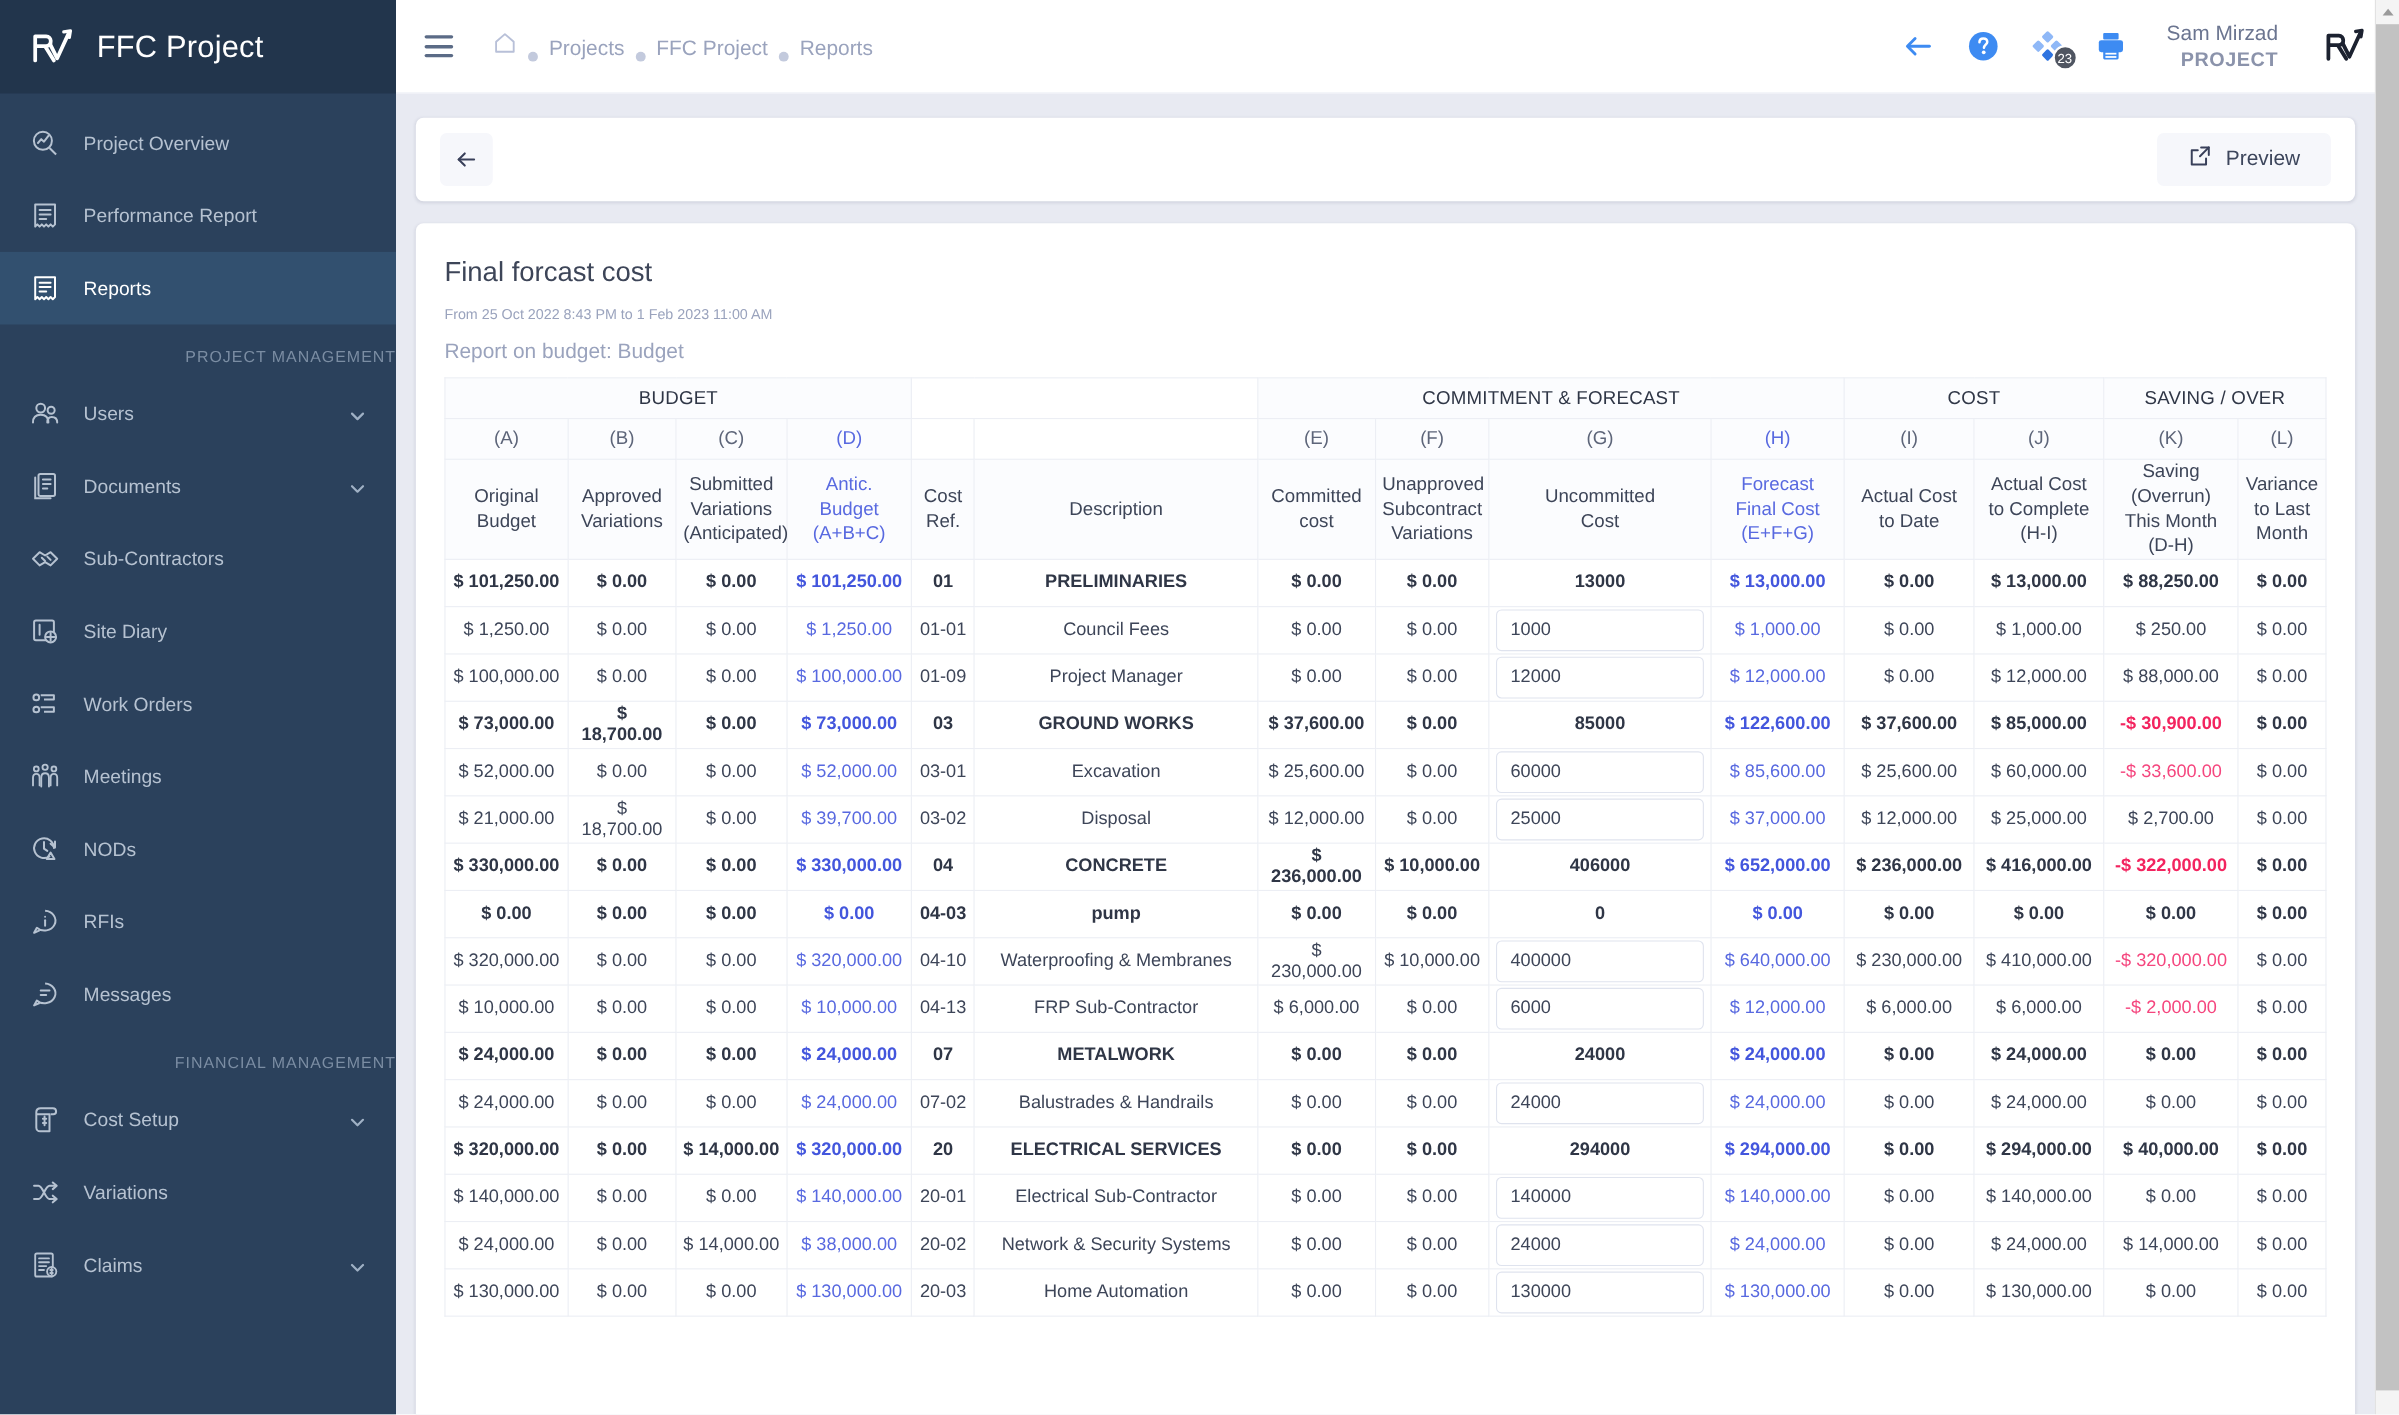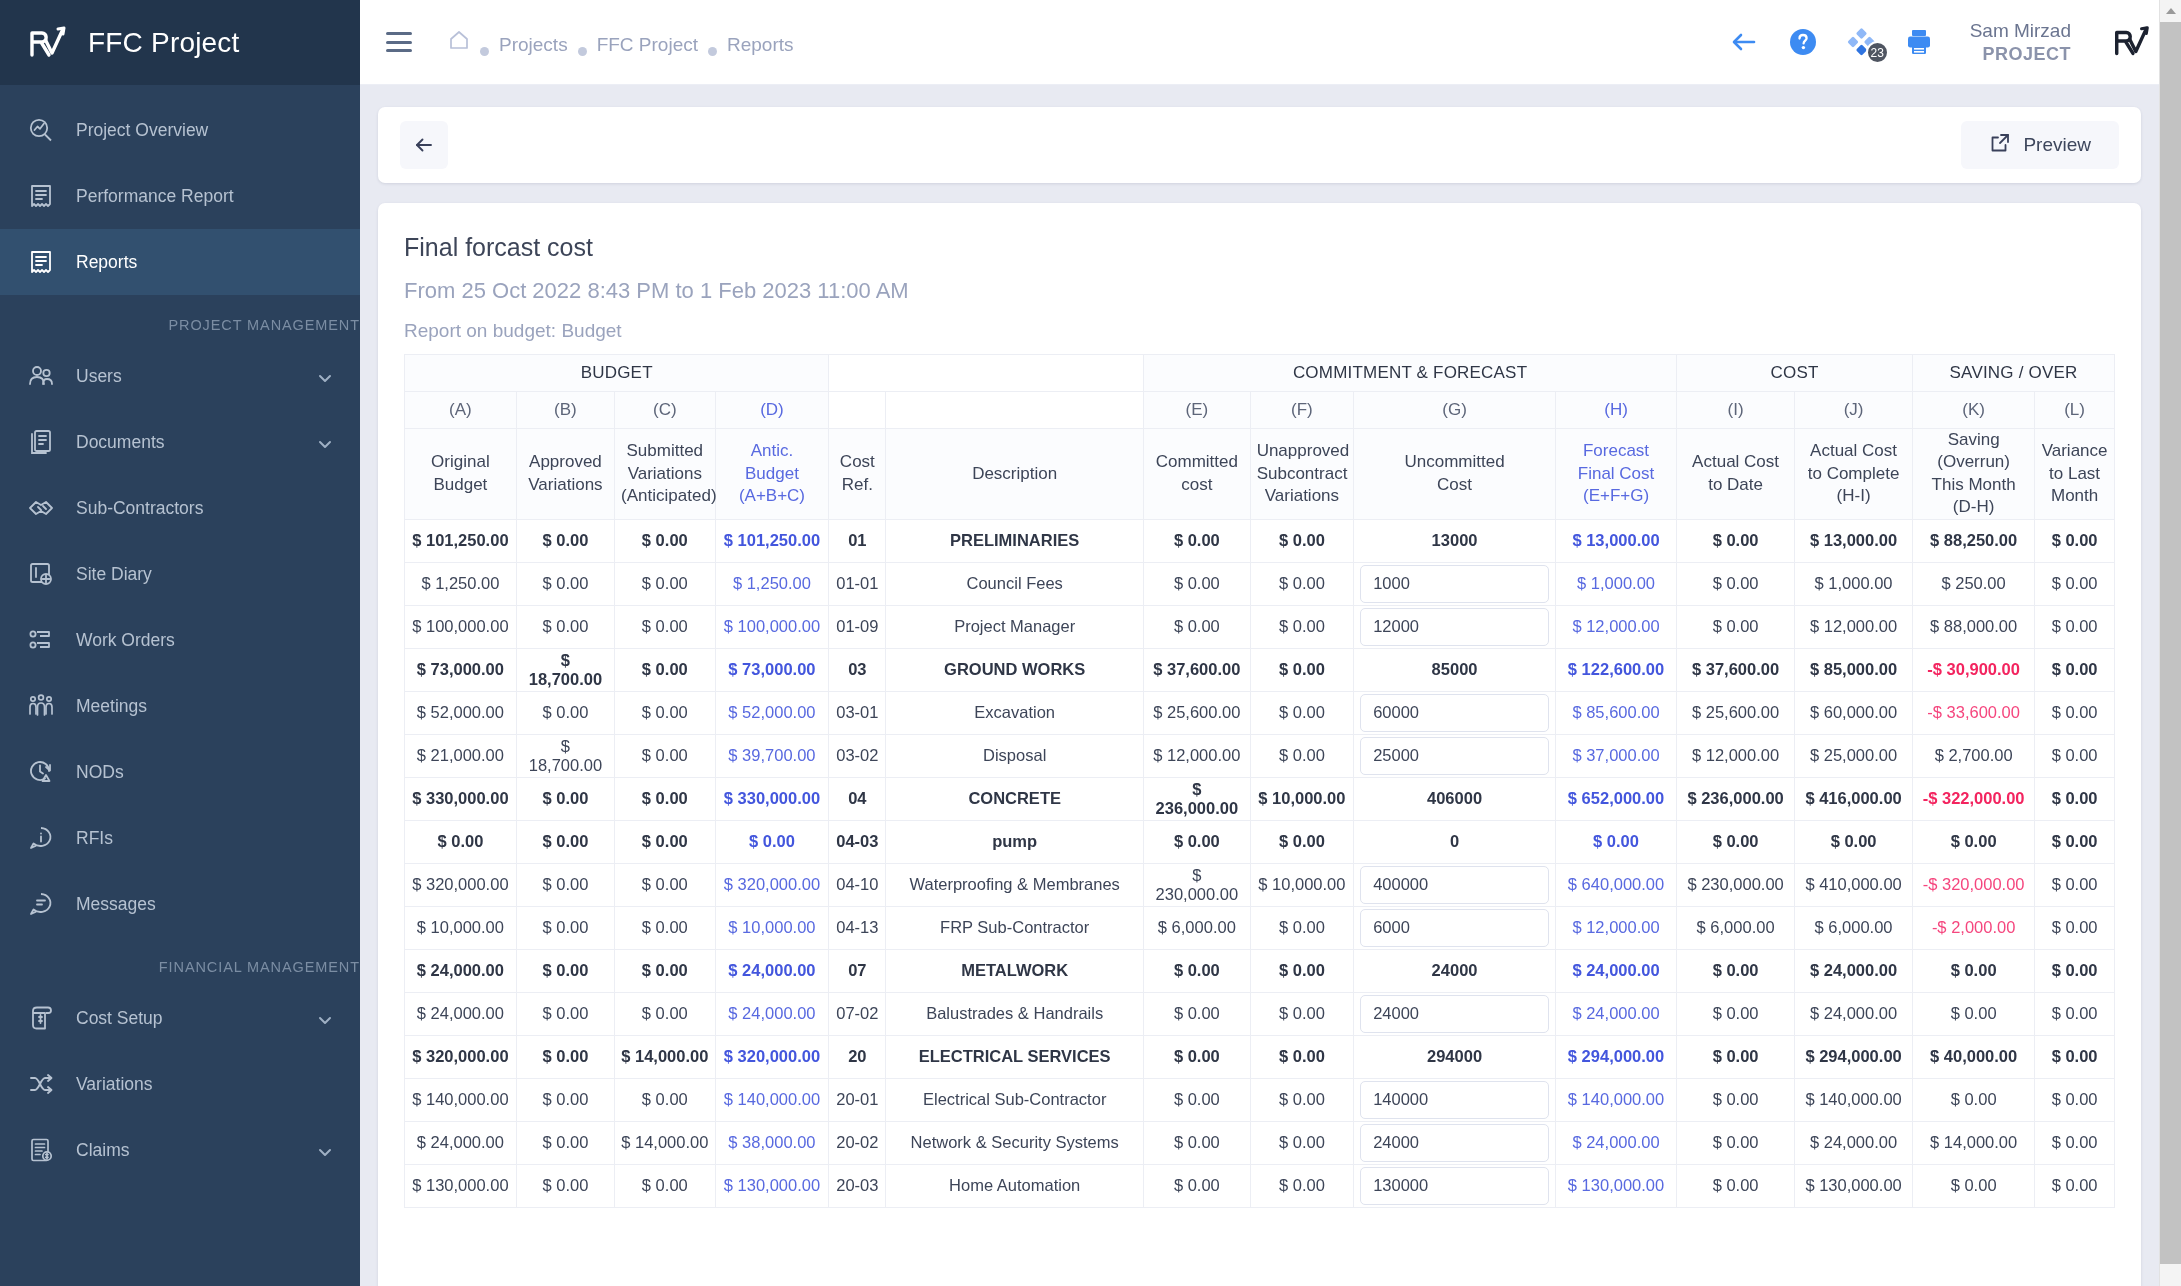--- a/index.html
+++ b/index.html
@@ -127,21 +127,21 @@
     height: 48px;
     background: #f6f7fb; border-radius: 6px;
     display: flex; align-items: center; gap: 12px;
     padding: 0 28px;
     font-size: 19px; color: #3d465c;
     cursor: pointer;
   }
 
   .report-card { padding: 30px 26px 0 26px; min-height: 1100px; }
   .report-title { font-size: 25px; color: #3d4558; font-weight: 400; margin-bottom: 16px; }
-  .report-sub { font-size: 22px; color: #9aa3bd; margin-bottom: 16px; }
+  .report-sub { font-size: 13px; color: #9aa3bd; margin-bottom: 16px; }
   .report-sub2 { font-size: 19px; color: #9aa3bd; margin-bottom: 12px; }
 
   
   table.fc {
     border-collapse: collapse;
     width: 100%;
     table-layout: fixed;
     font-size: 16.5px;
     color: #3d4558;
   }

